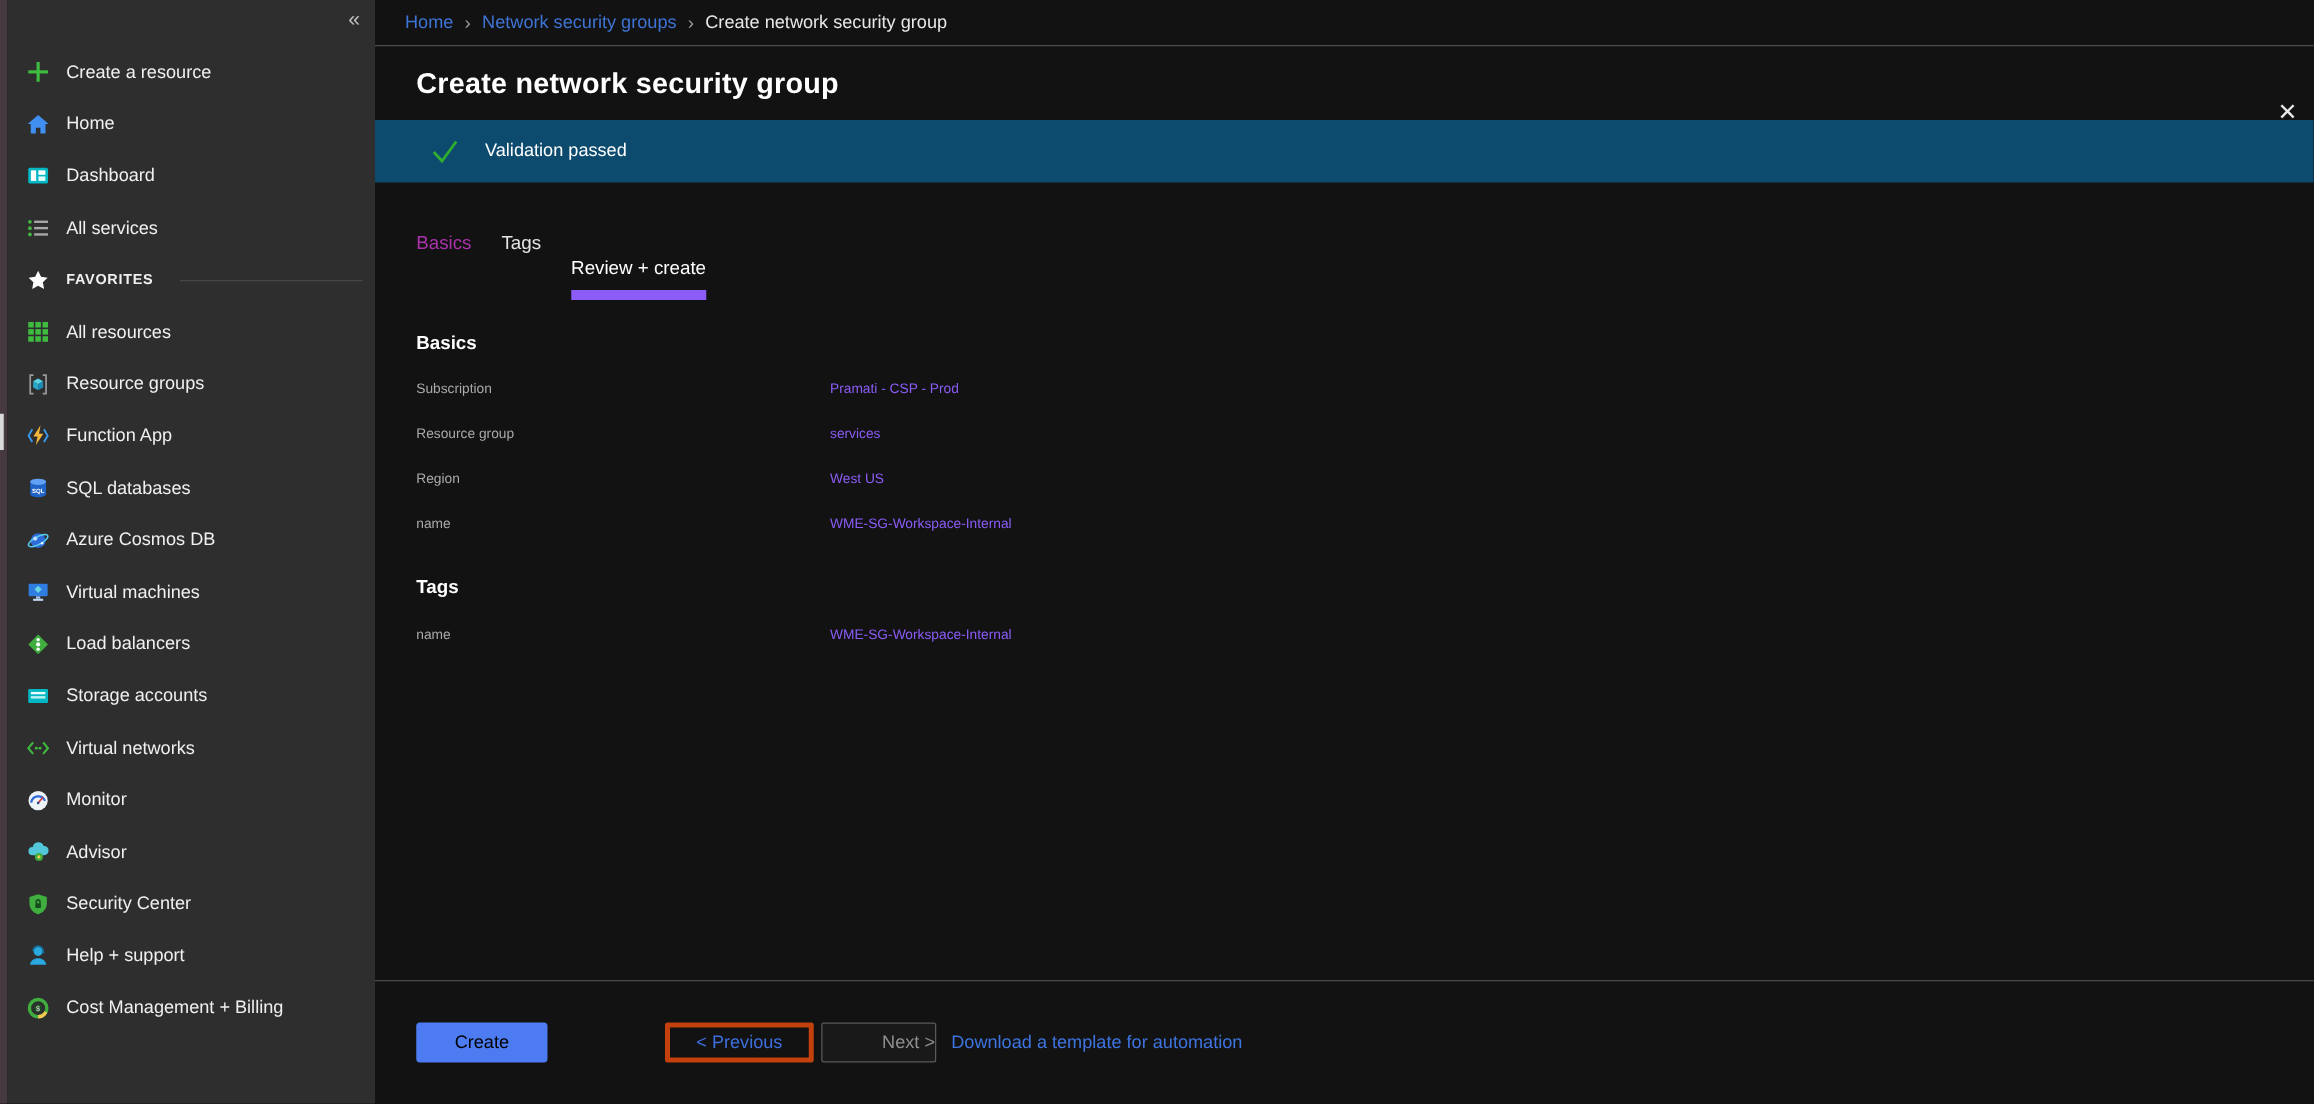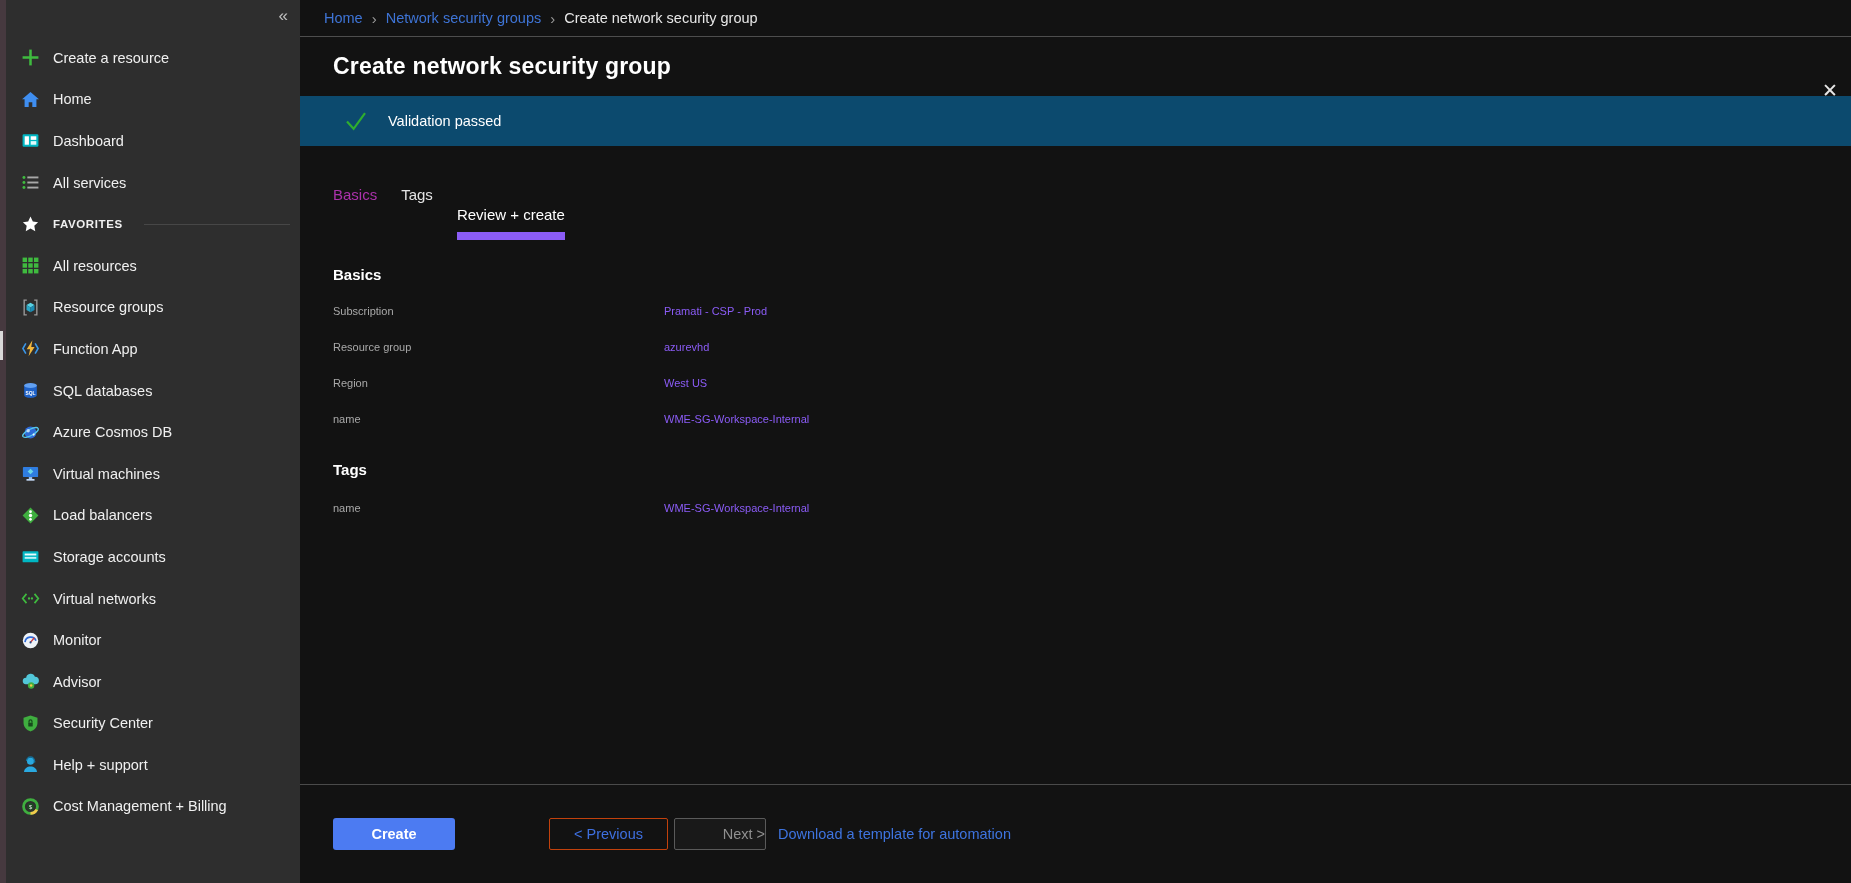--- a/index.html
+++ b/index.html
@@ -77,26 +77,26 @@
   .rows.tags-rows { margin-top:12px; }
   .section-h.tags { margin-top:24px; }
 
   .footer {
     position:absolute; left:0; right:0; bottom:0; height:99px;
     border-top:1px solid #4a4a4a; display:flex; align-items:center;
     padding-left:33px; background:#121212;
   }
   .btn { height:32px; font-family:"Liberation Sans", sans-serif; font-size:14.5px; cursor:pointer; }
   .btn-create {
-    width:122px; background:#4c7bf2; color:#ffffff; border:none; border-radius:3px;
-    font-weight:700;
+    width:105px; background:#4c7bf2; color:#000000; border:none; border-radius:3px;
+    font-weight:400;
   }
   .btn-prev {
     width:119px; margin-left:94px; background:transparent; color:#3e6fdf;
-    border:1px solid #c2410c; border-radius:2px;
+    border:4px solid #c2410c; border-radius:2px;
   }
   .btn-next {
     width:92px; margin-left:6px; background:#191919; color:#8f8f8f;
     border:1px solid #5a5a5a; border-radius:2px; cursor:default;text-align:right;
   }
   .dl-link { margin-left:12px; font-size:14.5px; color:#3e74e0; text-decoration:none; cursor:pointer; }
 </style>
 </head>
 <body>
 
@@ -369,21 +369,21 @@
   </div>
 
   <h2 class="section-h">Basics</h2>
   <div class="rows">
     <div class="row">
       <span class="lab">Subscription</span>
       <span class="val">Pramati - CSP - Prod</span>
     </div>
     <div class="row">
       <span class="lab">Resource group</span>
-      <span class="val">azurevhd</span>
+      <span class="val">services</span>
     </div>
     <div class="row">
       <span class="lab">Region</span>
       <span class="val">West US</span>
     </div>
     <div class="row">
       <span class="lab">name</span>
       <span class="val">WME-SG-Workspace-Internal</span>
     </div>
   </div>

